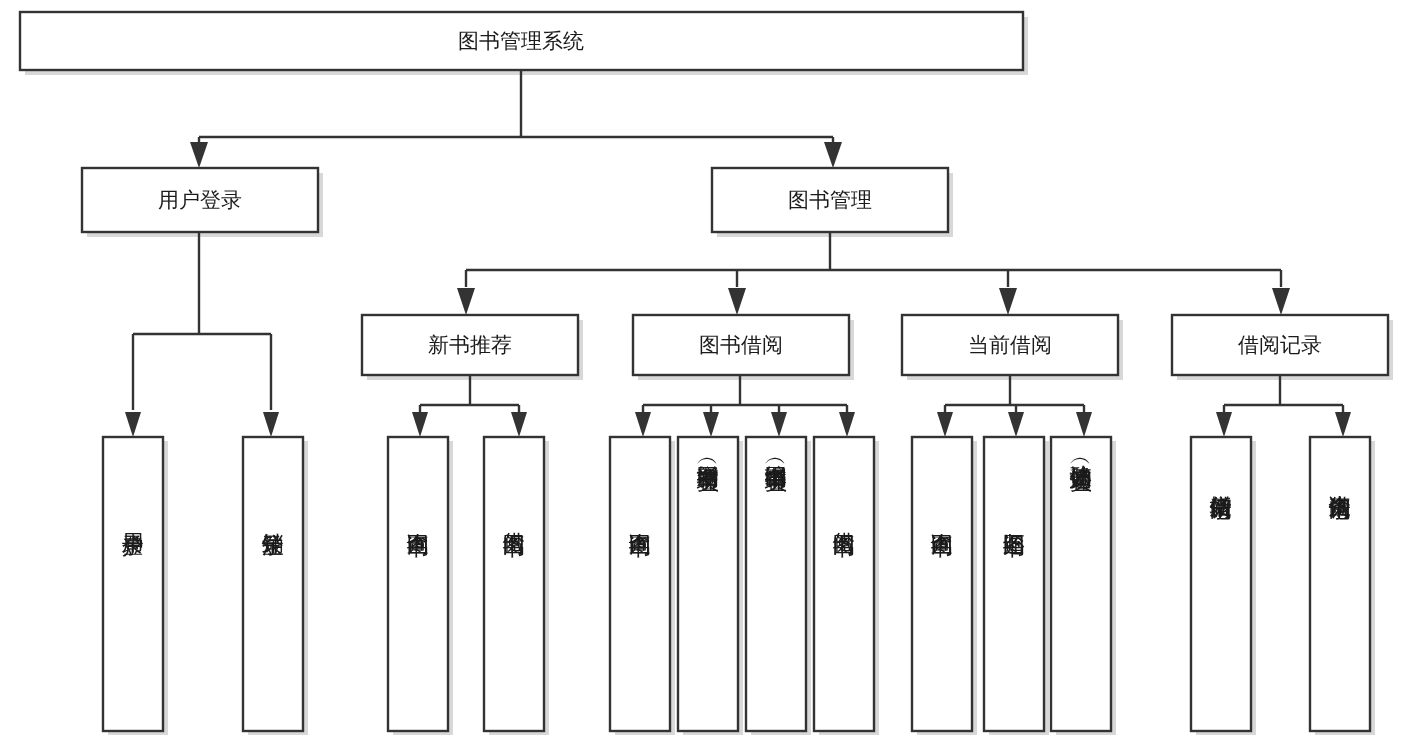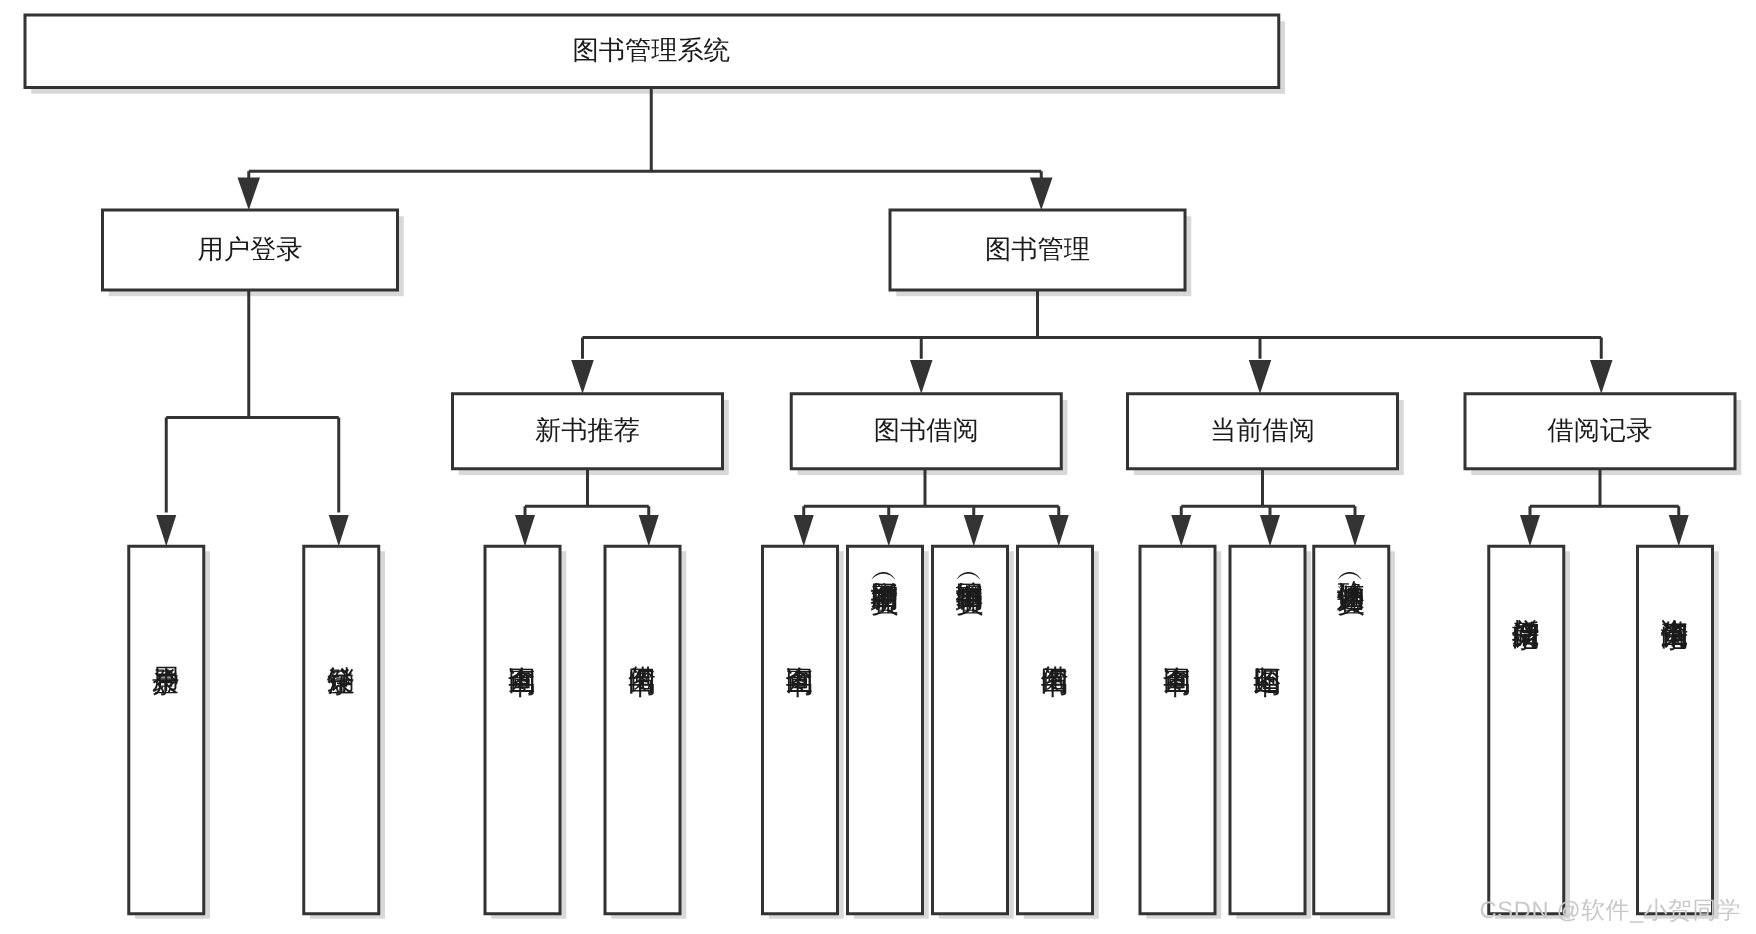--- a/index.html
+++ b/index.html
@@ -264,15 +264,14 @@
   <div class="leaf-label-wrap" style="left:1051px; top:437px; width:60px; height:294px;">
     <span class="leaf-label" style="margin-top:10px;">确认归还（管理员）</span>
   </div>
   <div class="leaf-label-wrap" style="left:1191px; top:437px; width:60px; height:294px;">
     <span class="leaf-label" style="margin-top:40px;">新增借阅记录</span>
   </div>
   <div class="leaf-label-wrap" style="left:1310px; top:437px; width:60px; height:294px;">
     <span class="leaf-label" style="margin-top:40px;">查询借阅记录</span>
   </div>
 
-  <div class="watermark">CSDN @软件_小贺同学</div>
 
 </div>
 
 </body></html>

